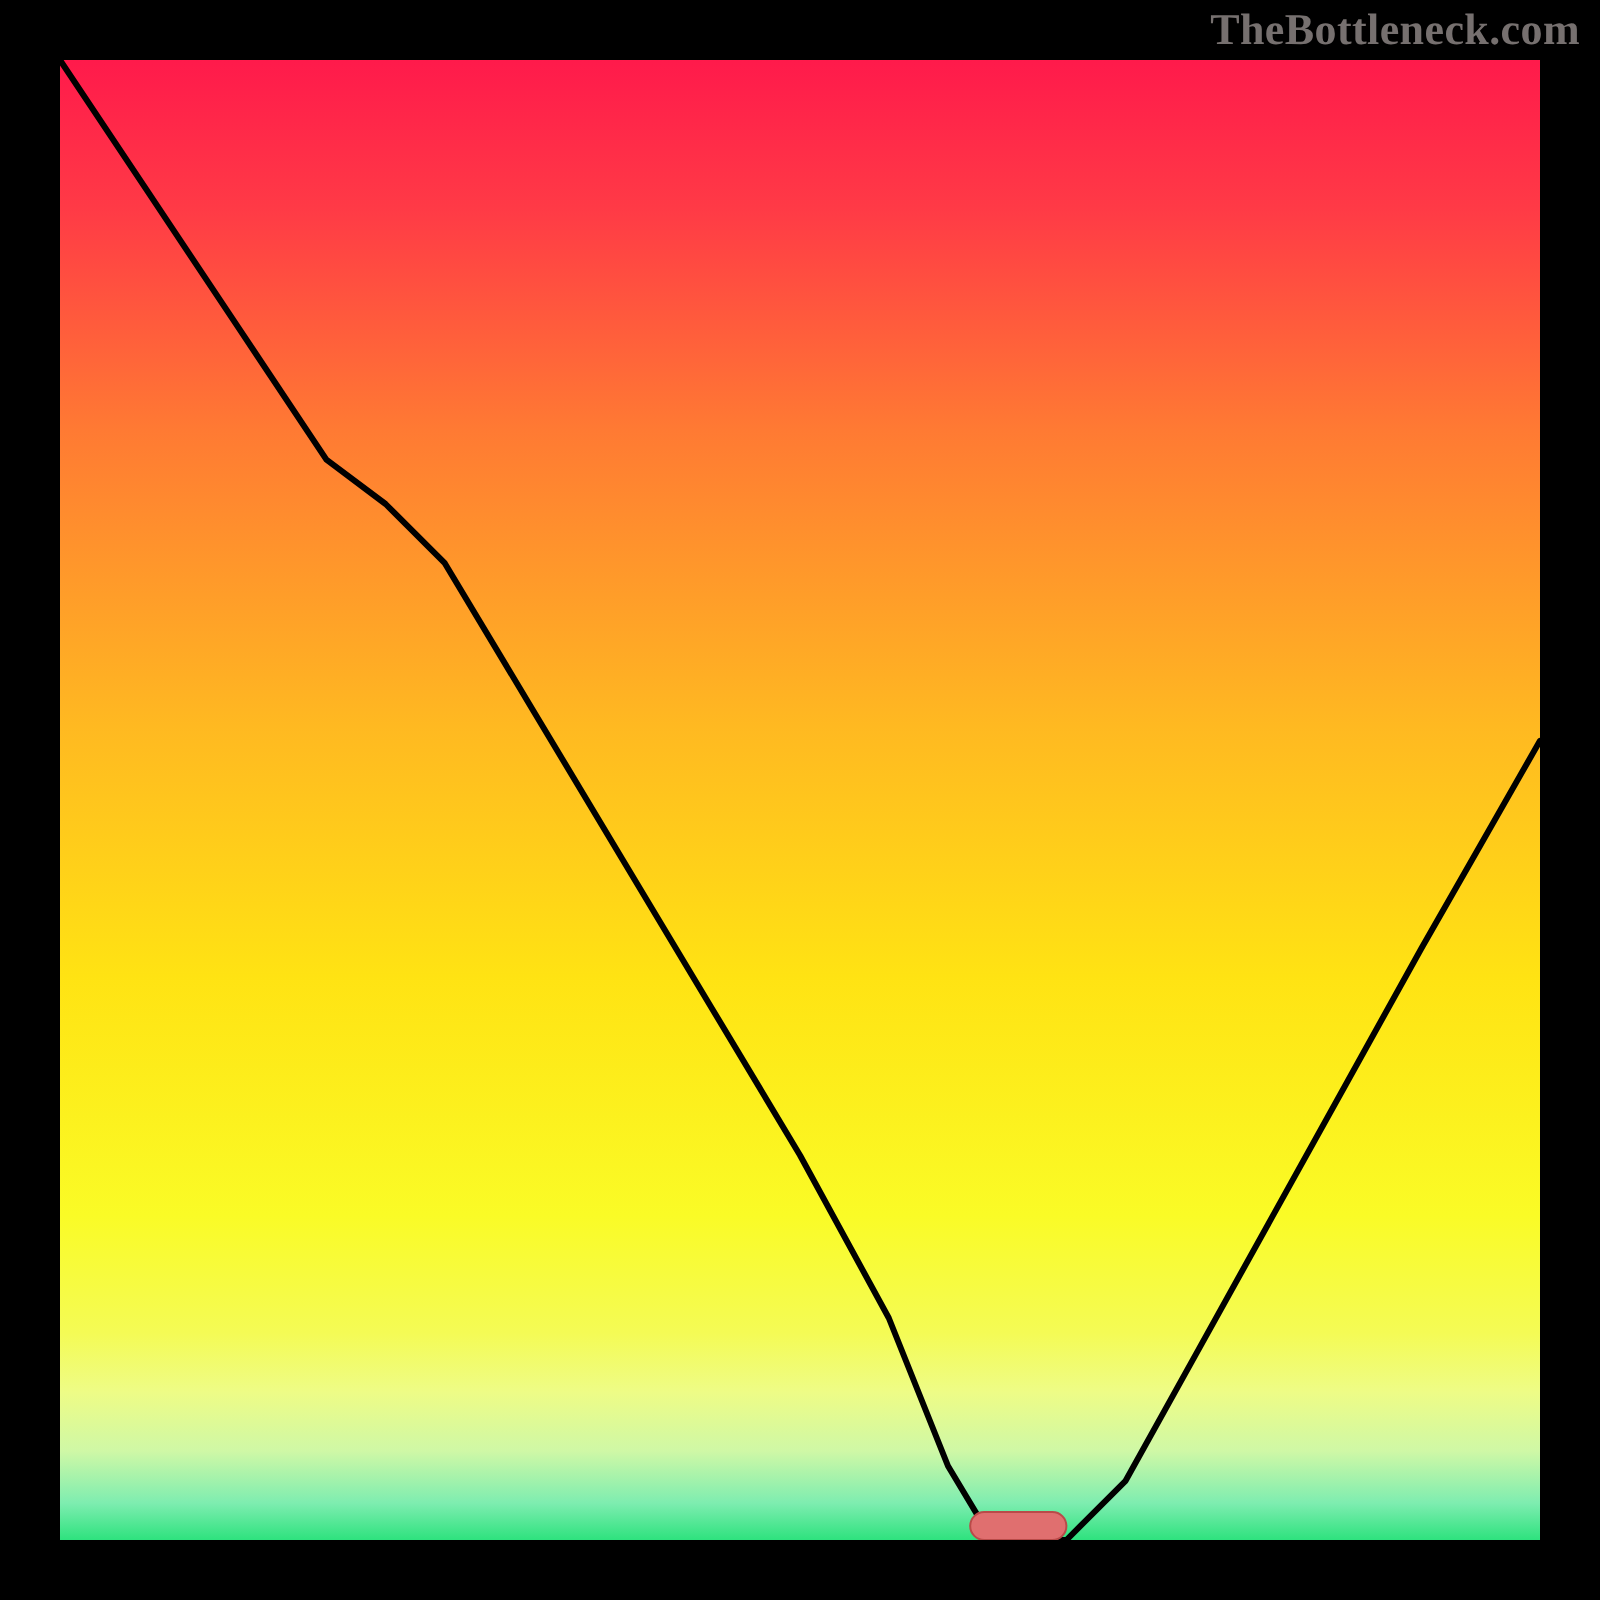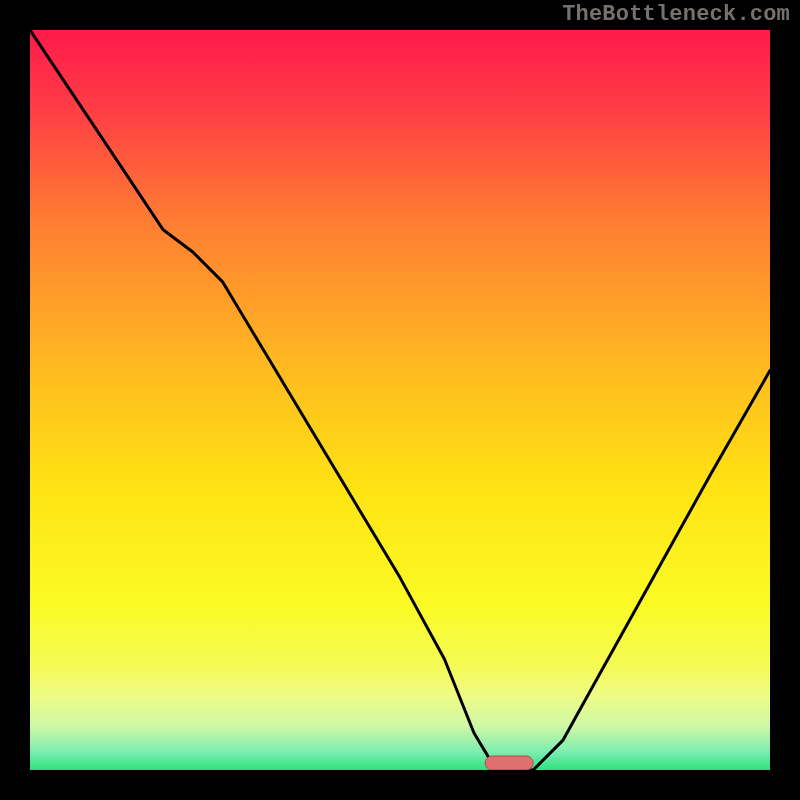--- a/index.html
+++ b/index.html
@@ -13,21 +13,21 @@
   .frame {
     position: relative;
     width: 800px;
     height: 800px;
     background: #000000;
   }
   .watermark {
     position: absolute;
     top: 2px;
     right: 10px;
-    font-family: Liberation Mono, monospace;
+    font-family: Liberation Serif, serif;
     font-size: 22px;
     font-weight: 600;
     color: #76706f;
     letter-spacing: 0.2px;
   }
   svg.plot {
     position: absolute;
     left: 30px;
     top: 30px;
     width: 740px;

